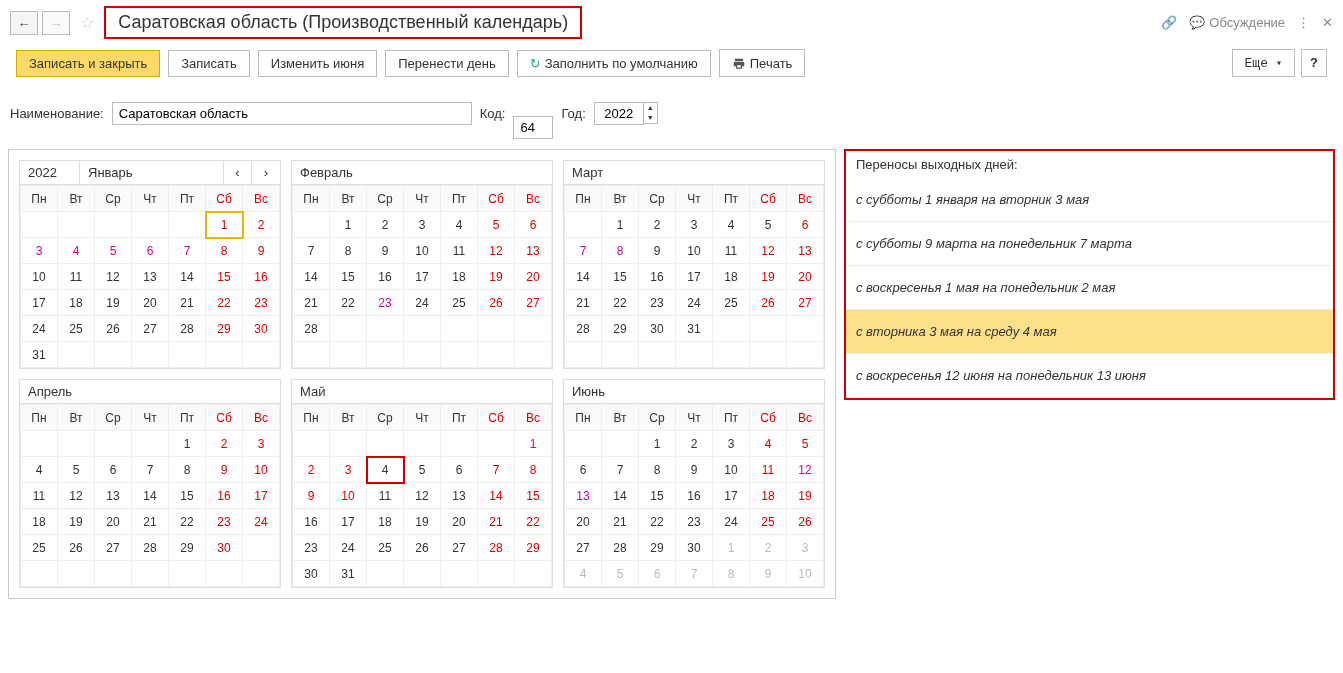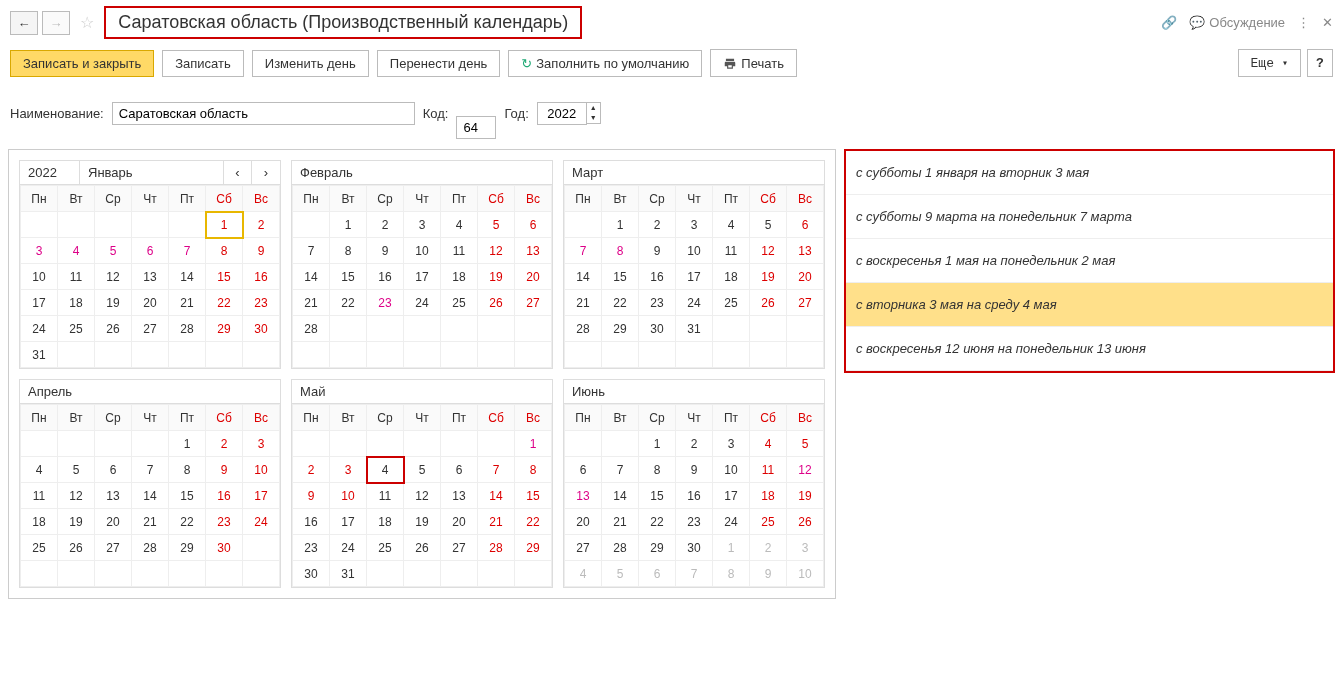--- a/index.html
+++ b/index.html
@@ -6,21 +6,21 @@
   body { margin: 0; font-family: Arial, sans-serif; font-size: 13px; color: #333; background: #fff; }
   .topbar { display: flex; align-items: center; padding: 6px 10px; gap: 4px; }
   .nav-btn { width: 28px; height: 24px; border: 1px solid #bbb; background: #f5f5f5; display: flex; align-items: center; justify-content: center; cursor: pointer; }
   .nav-btn.disabled { color: #bbb; background: #fafafa; }
   .star { color: #ccc; font-size: 16px; margin: 0 6px; }
   .title-box { border: 2px solid #c00; padding: 4px 12px; font-size: 18px; }
   .spacer { flex: 1; }
   .top-icons { display: flex; align-items: center; gap: 12px; }
   .top-icons > span, .top-icons > div { color: #888; cursor: pointer; }
   .discussion { display: flex; align-items: center; gap: 4px; }
-  .toolbar { display: flex; align-items: center; padding: 4px 10px; gap: 8px; }
+  .toolbar { display: flex; align-items: center; padding: 4px 16px; gap: 8px; }
   .btn { border: 1px solid #bbb; padding: 5px 12px; background: #fff; cursor: pointer; font-size: 13px; display: inline-flex; align-items: center; gap: 4px; white-space: nowrap; }
   .btn.primary { background: #ffd966; border-color: #d9a800; }
   .btn.dropdown::after { content: '▾'; font-size: 10px; margin-left: 4px; }
   .toolbar .right { margin-left: auto; display: flex; gap: 6px; font-family: Liberation Mono, monospace; }
   .qbtn { border: 1px solid #bbb; width: 26px; height: 28px; display: inline-flex; align-items: center; justify-content: center; font-weight: bold; cursor: pointer; }
   .form-row { display: flex; align-items: center; padding: 6px 10px; gap: 8px; }
   .form-row label { white-space: nowrap; }
   .form-row input[type=text] { border: 1px solid #bbb; padding: 3px 6px; font-size: 13px; }
   .spinner { display: inline-flex; align-items: center; }
   .spinner input { width: 50px; text-align: center; }
@@ -67,41 +67,41 @@
       <span>Обсуждение</span>
     </div>
     <span>⋮</span>
     <span>✕</span>
   </div>
 </div>
 
 <div class="toolbar">
   <div class="btn primary">Записать и закрыть</div>
   <div class="btn">Записать</div>
-  <div class="btn">Изменить день</div>
+  <div class="btn">Изменить июня</div>
   <div class="btn">Перенести день</div>
   <div class="btn">
     <span style="color:#2a7">↻</span>
     <span>Заполнить по умолчанию</span>
   </div>
   <div class="btn">
     <span class="printer-icon"><svg viewBox="0 0 24 24">
           <path fill="#555" d="M19 8H5c-1.1 0-2 .9-2 2v6h4v4h10v-4h4v-6c0-1.1-.9-2-2-2zm-4 10H9v-4h6v4zm4-11H5V3h14v4z"></path>
         </svg></span>
     <span>Печать</span>
   </div>
   <div class="right">
     <div class="btn dropdown">Еще</div>
     <div class="qbtn">?</div>
   </div>
 </div>
 
 <div class="form-row">
   <label>Наименование:</label>
-  <input type="text" style="width: 303px;" value="Саратовская область">
+  <input type="text" style="width: 360px;" value="Саратовская область">
   <label>Код:</label>
   <input type="text" style="width: 40px; margin-top: 29px;" value="64">
   <label>Год:</label>
   <div class="spinner">
     <input type="text" value="2022" style="">
     <div class="arrows">
       <span>▲</span>
       <span>▼</span>
     </div>
   </div>
@@ -541,20 +541,21 @@
                 <td class="gray">8</td>
                 <td class="gray">9</td>
                 <td class="gray">10</td>
               </tr>
             </tbody>
           </table>
         </div>
       </div>
   </div>
   <div class="side-panel">
+    <div class="side-title">Переносы выходных дней:</div>
     <div class="side-list" id="side-list">
         <div class="side-item">с субботы 1 января на вторник 3 мая</div>
         <div class="side-item">с субботы 9 марта на понедельник 7 марта</div>
         <div class="side-item">с воскресенья 1 мая на понедельник 2 мая</div>
         <div class="side-item highlight">с вторника 3 мая на среду 4 мая</div>
         <div class="side-item">с воскресенья 12 июня на понедельник 13 июня</div>
       </div>
   </div>
 </div>
 

